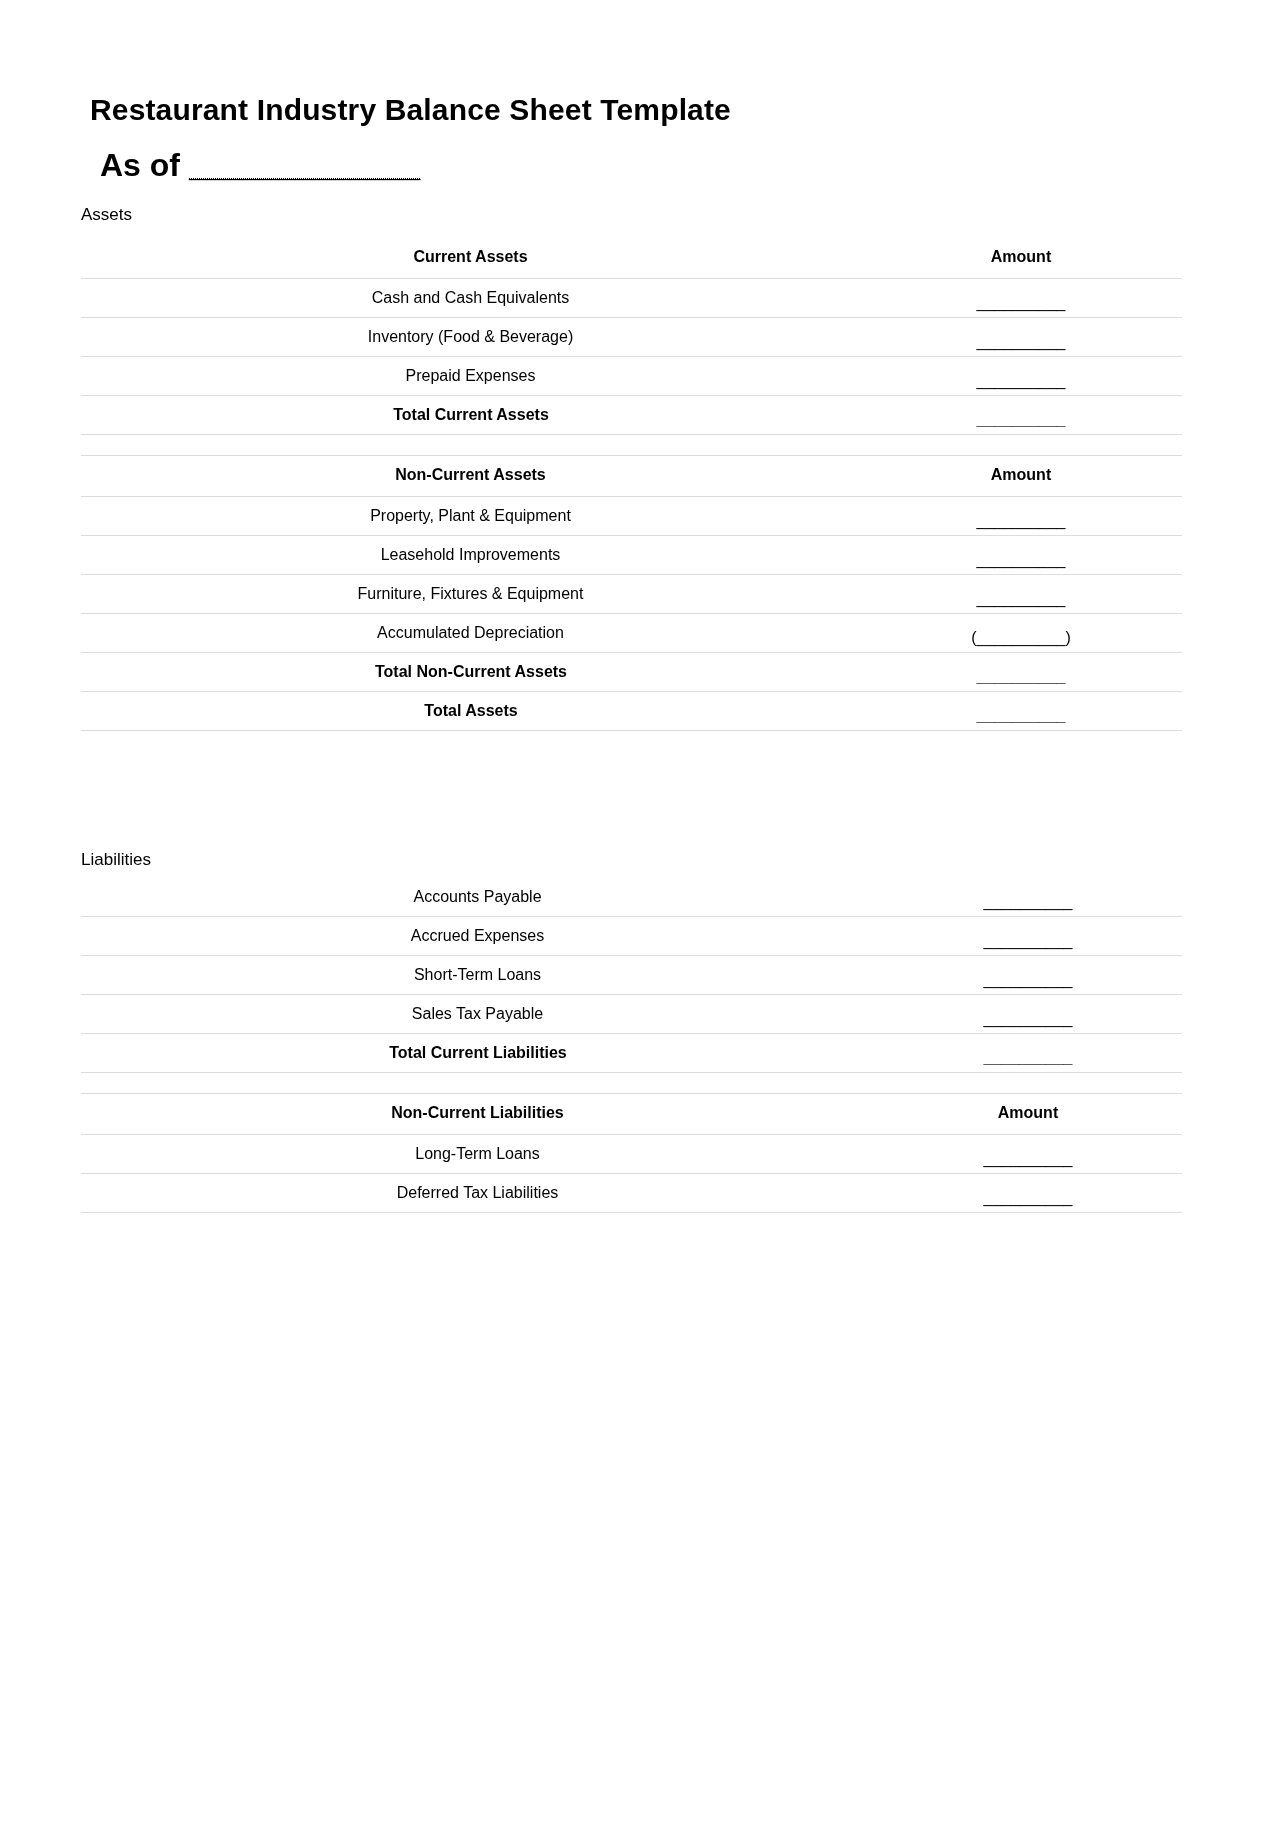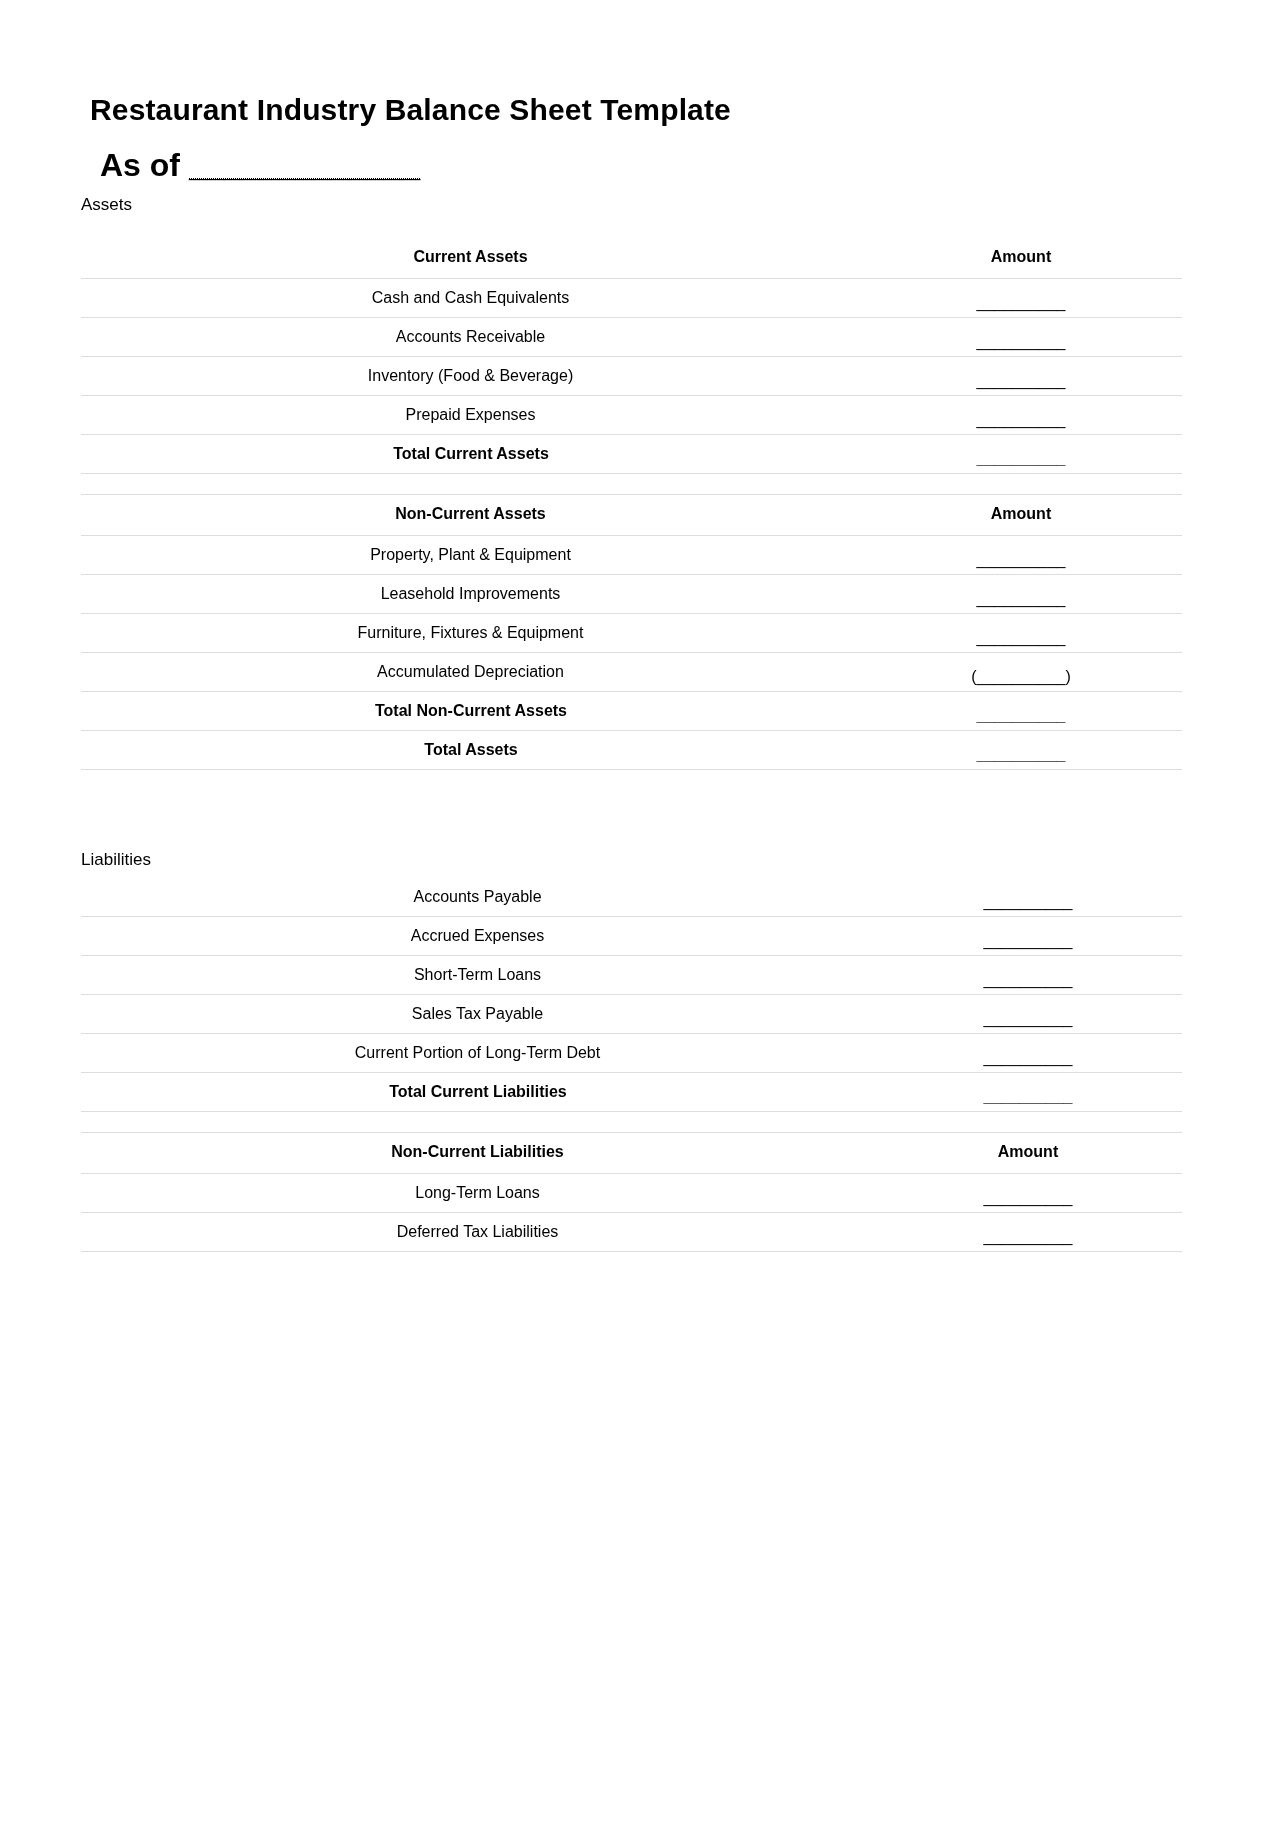--- a/index.html
+++ b/index.html
@@ -48,21 +48,21 @@
       line-height: 26px;
     }
     .section-label {
       position: absolute;
       left: 0;
       margin: 0;
       font-size: 17px;
       font-weight: normal;
       line-height: 20px;
     }
-    .section-assets { top: 195px; }
+    .section-assets { top: 205px; }
     .section-liabilities { top: 850px; text-align: center; }
 
     table.sheet {
       position: absolute;
       left: 0;
       width: 1101px;
       border-collapse: collapse;
       font-size: 16px;
       table-layout: fixed;
     }
@@ -123,24 +123,20 @@
     <tbody>
       <tr class="head">
         <td class="label">Current Assets</td>
         <td class="amt">Amount</td>
       </tr>
       <tr>
         <td class="label">Cash and Cash Equivalents</td>
         <td class="amt"><span class="amt-blank">__________</span></td>
       </tr>
       <tr>
-        <td class="label">Accounts Receivable</td>
-        <td class="amt"><span class="amt-blank">__________</span></td>
-      </tr>
-      <tr>
         <td class="label">Inventory (Food &amp; Beverage)</td>
         <td class="amt"><span class="amt-blank">__________</span></td>
       </tr>
       <tr>
         <td class="label">Prepaid Expenses</td>
         <td class="amt"><span class="amt-blank">__________</span></td>
       </tr>
       <tr class="total">
         <td class="label">Total Current Assets</td>
         <td class="amt"><span class="amt-blank">__________</span></td>
@@ -198,24 +194,20 @@
         <td class="amt"><span class="amt-blank">__________</span></td>
       </tr>
       <tr>
         <td class="label">Short-Term Loans</td>
         <td class="amt"><span class="amt-blank">__________</span></td>
       </tr>
       <tr>
         <td class="label">Sales Tax Payable</td>
         <td class="amt"><span class="amt-blank">__________</span></td>
       </tr>
-      <tr>
-        <td class="label">Current Portion of Long-Term Debt</td>
-        <td class="amt"><span class="amt-blank">__________</span></td>
-      </tr>
       <tr class="total">
         <td class="label">Total Current Liabilities</td>
         <td class="amt"><span class="amt-blank">__________</span></td>
       </tr>
       <tr class="spacer">
           <td></td>
           <td></td>
         </tr>
 
       <tr class="head">

